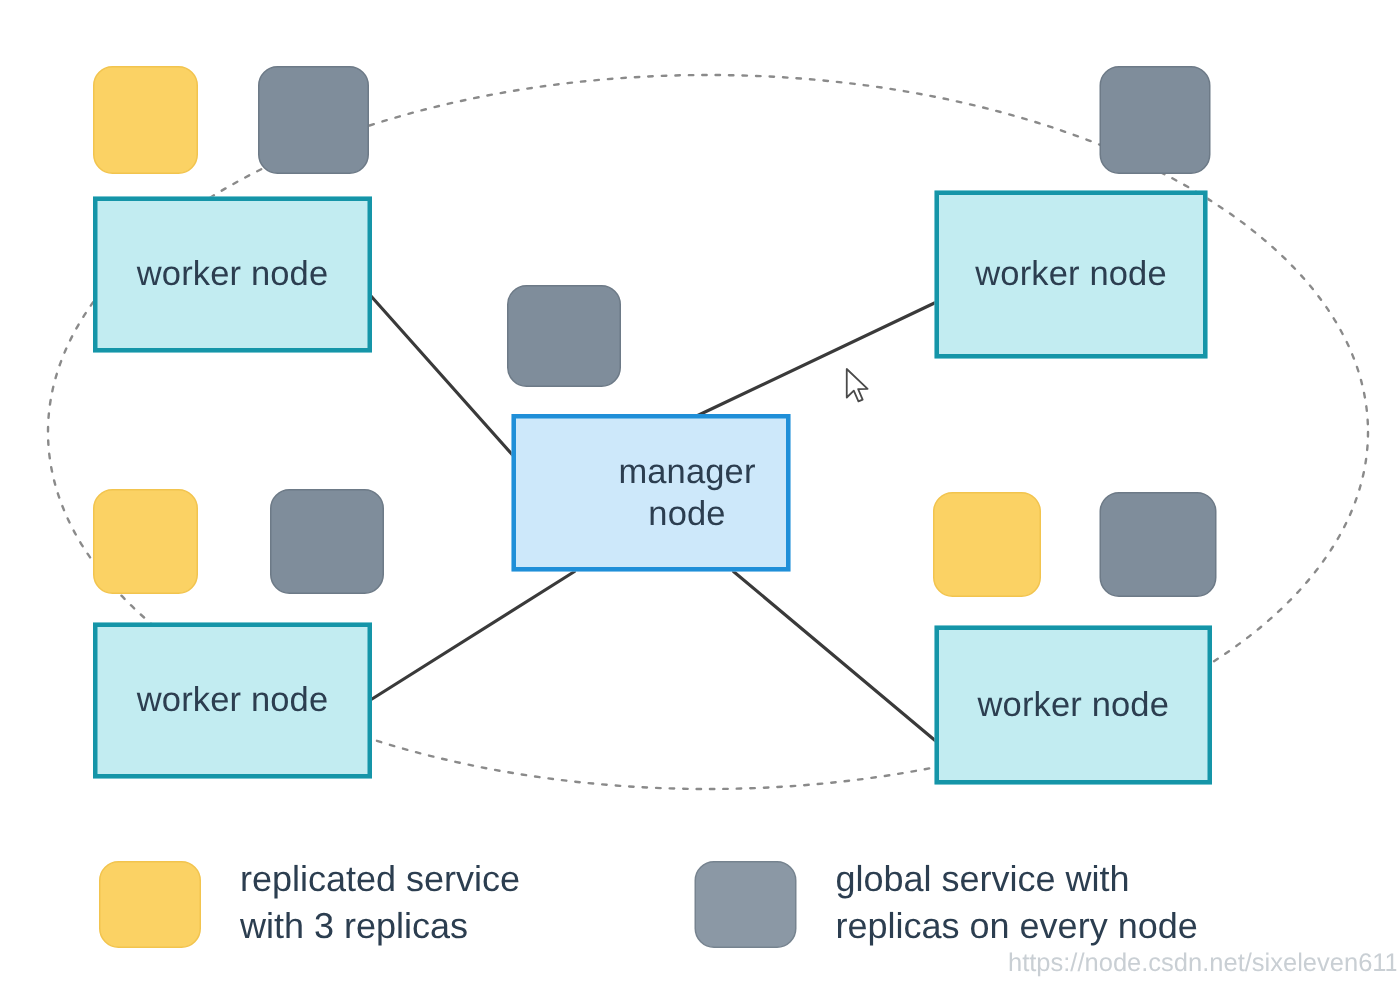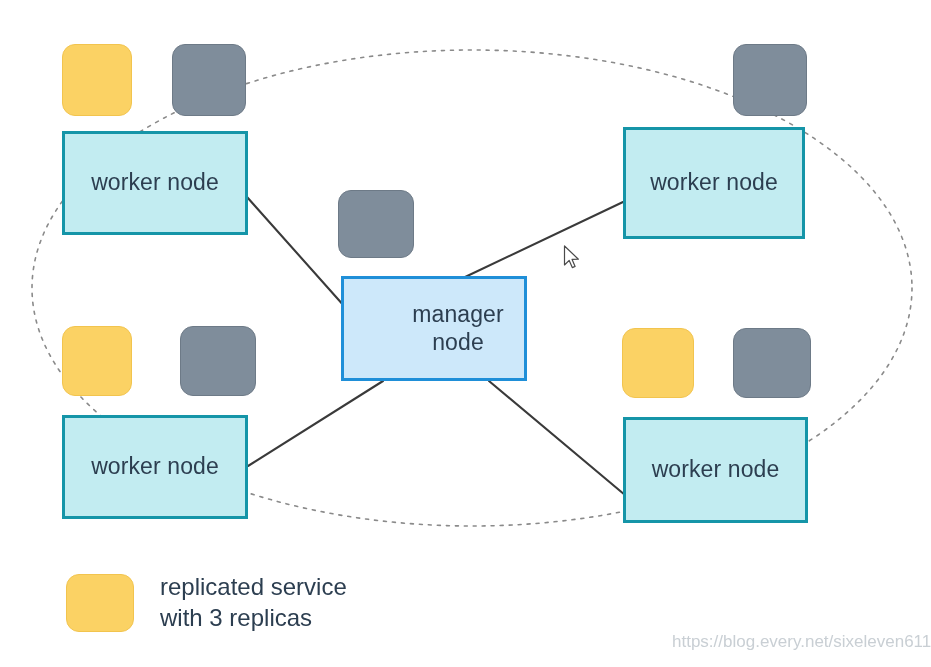--- a/index.html
+++ b/index.html
@@ -170,21 +170,26 @@
       </div>
     </div>
 
 
   <div class="legend">
     <div class="legend-item" style="left: 66px; top: 12px;">
       <div class="legend-swatch replicated"></div>
       <div class="legend-text">replicated service
 with 3 replicas</div>
     </div>
+    <div class="legend-item" style="left: 463px; top: 12px;">
+      <div class="legend-swatch global"></div>
+      <div class="legend-text">global service with
+replicas on every node</div>
+    </div>
   </div>
 
-  <div class="watermark">https://blog.every.net/sixeleven611</div>
+  <div class="watermark">https://node.csdn.net/sixeleven611</div>
 
   <svg class="cursor" viewBox="0 0 18 26" xmlns="http://www.w3.org/2000/svg">
     <path d="M1.5 1 L1.5 20 L6.2 15.4 L9.3 22.6 L12.1 21.4 L9.1 14.4 L15.4 14.2 Z" fill="#ffffff" stroke="#4a4a4a" stroke-width="1.2" stroke-linejoin="round"></path>
   </svg>
 
 </div>
 
 </body></html>

